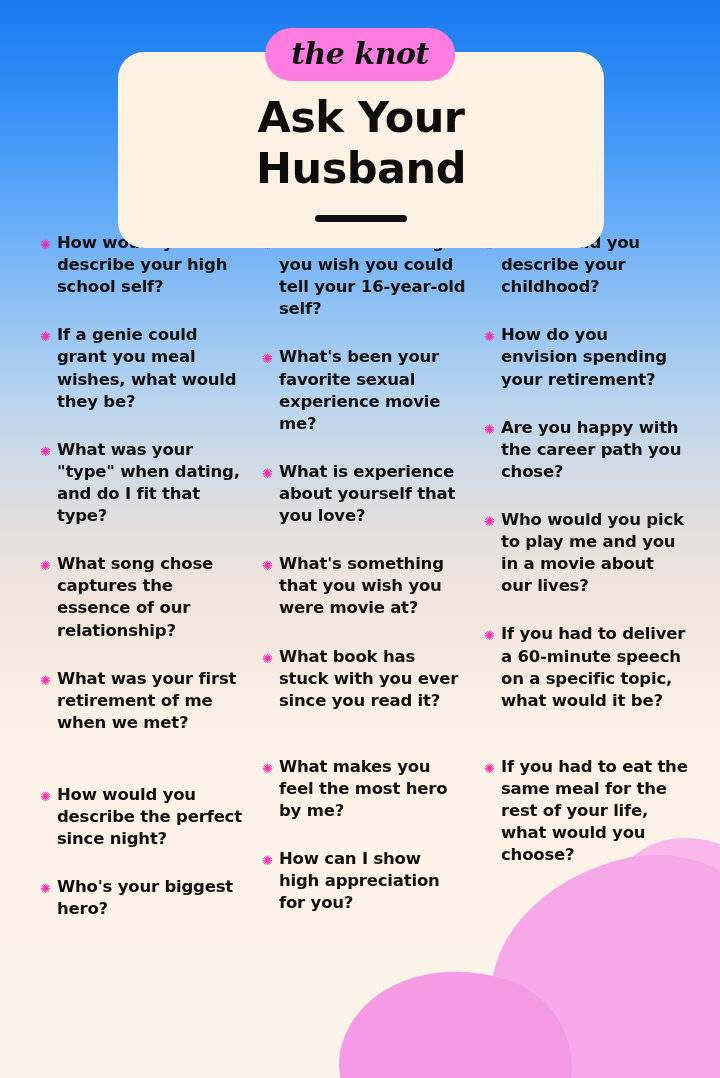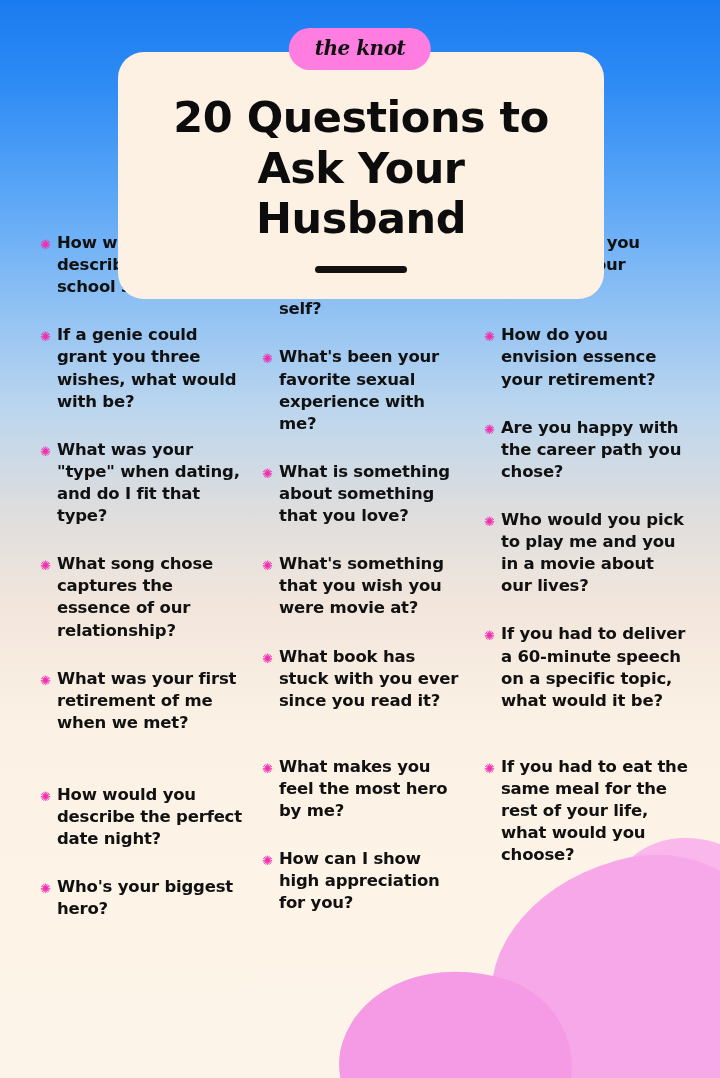--- a/index.html
+++ b/index.html
@@ -79,21 +79,21 @@
     left: 50%;
     top: 28px;
     transform: translateX(-50%);
     background: #ff7de0;
     color: #111;
     border-radius: 999px;
     padding: 8px 26px 10px;
     font-family: "DejaVu Serif", serif;
     font-style: italic;
     font-weight: bold;
-    font-size: 20px;
+    font-size: 30px;
     letter-spacing: -0.5px;
     z-index: 4;
     white-space: nowrap;
   }
   .poster-title {
     font-family: "DejaVu Sans", sans-serif;
     font-weight: bold;
     font-size: 43px;
     line-height: 1.18;
     color: #0c0c0c;
@@ -158,69 +158,68 @@
 <div class="poster">
 
   <div class="blob-c"></div>
   <div class="blob-a"></div>
   <div class="blob-b"></div>
 
   <div class="logo-pill">the knot</div>
 
   <div class="header-card">
     <h1 class="poster-title">
-      <span class="title-line">20 Questions to</span>
       <span class="title-line">Ask Your Husband</span>
     </h1>
     <div class="title-rule"></div>
   </div>
 
   <div class="columns">
     <div class="column col-1">
         <div class="q-item">
           <span class="bullet">✺</span>
           <span class="q-text">How would you describe your high school self?</span>
         </div>
         <div class="q-item">
           <span class="bullet">✺</span>
-          <span class="q-text">If a genie could grant you three wishes, what would with be?</span>
+          <span class="q-text">If a genie could grant you meal wishes, what would they be?</span>
         </div>
         <div class="q-item">
           <span class="bullet">✺</span>
           <span class="q-text">What was your "type" when dating, and do I fit that type?</span>
         </div>
         <div class="q-item">
           <span class="bullet">✺</span>
           <span class="q-text">What song chose captures the essence of our relationship?</span>
         </div>
         <div class="q-item">
           <span class="bullet">✺</span>
           <span class="q-text">What was your first retirement of me when we met?</span>
         </div>
         <div class="q-item">
           <span class="bullet">✺</span>
-          <span class="q-text">How would you describe the perfect date night?</span>
+          <span class="q-text">How would you describe the perfect since night?</span>
         </div>
         <div class="q-item">
           <span class="bullet">✺</span>
           <span class="q-text">Who's your biggest hero?</span>
         </div>
       </div>
     <div class="column col-2">
         <div class="q-item">
           <span class="bullet">✺</span>
           <span class="q-text">What's something you wish you could tell your 16-year-old self?</span>
         </div>
         <div class="q-item">
           <span class="bullet">✺</span>
-          <span class="q-text">What's been your favorite sexual experience with me?</span>
-        </div>
-        <div class="q-item">
-          <span class="bullet">✺</span>
-          <span class="q-text">What is something about something that you love?</span>
+          <span class="q-text">What's been your favorite sexual experience movie me?</span>
+        </div>
+        <div class="q-item">
+          <span class="bullet">✺</span>
+          <span class="q-text">What is experience about yourself that you love?</span>
         </div>
         <div class="q-item">
           <span class="bullet">✺</span>
           <span class="q-text">What's something that you wish you were movie at?</span>
         </div>
         <div class="q-item">
           <span class="bullet">✺</span>
           <span class="q-text">What book has stuck with you ever since you read it?</span>
         </div>
         <div class="q-item">
@@ -232,21 +231,21 @@
           <span class="q-text">How can I show high appreciation for you?</span>
         </div>
       </div>
     <div class="column col-3">
         <div class="q-item">
           <span class="bullet">✺</span>
           <span class="q-text">How would you describe your childhood?</span>
         </div>
         <div class="q-item">
           <span class="bullet">✺</span>
-          <span class="q-text">How do you envision essence your retirement?</span>
+          <span class="q-text">How do you envision spending your retirement?</span>
         </div>
         <div class="q-item">
           <span class="bullet">✺</span>
           <span class="q-text">Are you happy with the career path you chose?</span>
         </div>
         <div class="q-item">
           <span class="bullet">✺</span>
           <span class="q-text">Who would you pick to play me and you in a movie about our lives?</span>
         </div>
         <div class="q-item">

